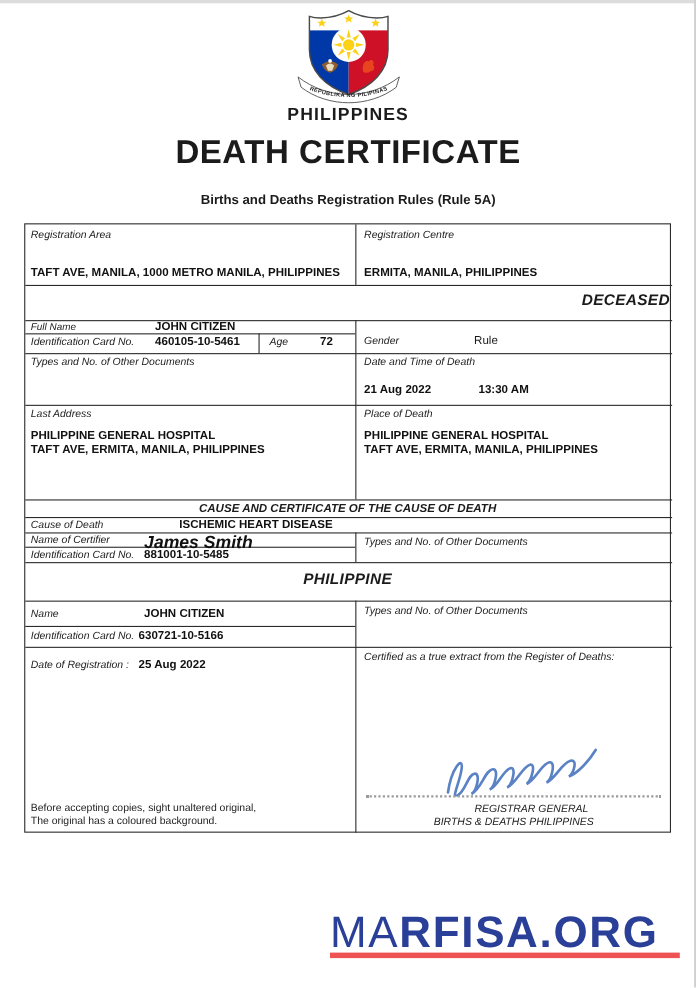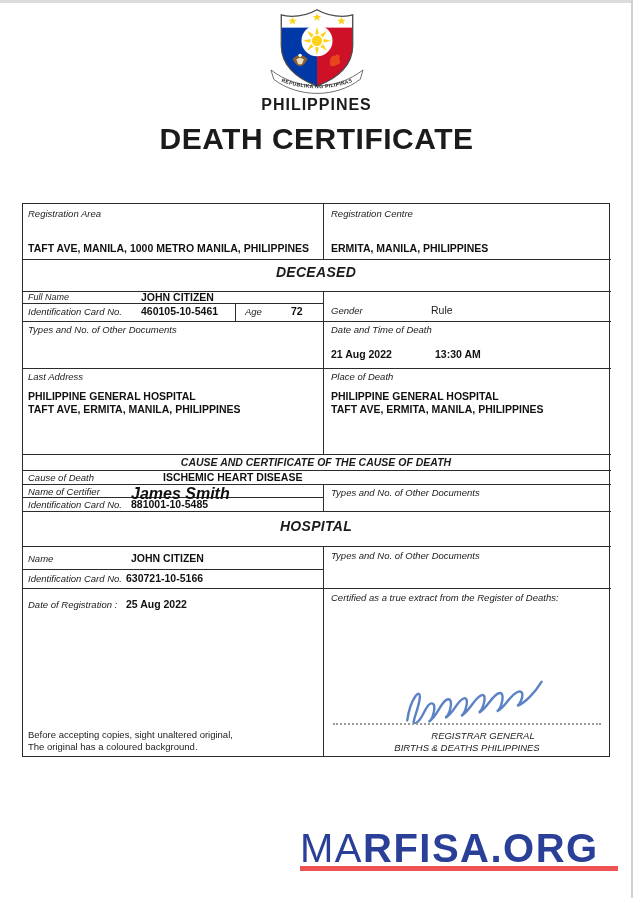--- a/index.html
+++ b/index.html
@@ -84,20 +84,21 @@
       <path d="M69,63 C67.5,56 71,51 74.5,53 C77,49.5 80.5,53 78.5,56.5 C81,58.5 79.5,63 76,62.5 C74,64.5 70.5,64.5 69,63 Z" fill="#e8451f"></path>
     </g>
     <path d="M55,4 C48,8 38,11 28,11 C24,11 20,10.5 17,9.5 L17,42 C17,62 32,77 55,85 C78,77 93,62 93,42 L93,9.5 C90,10.5 86,11 82,11 C72,11 62,8 55,4 Z" fill="none" stroke="#4a4a4a" stroke-width="1.4"></path>
     <text font-family="Liberation Sans, sans-serif" font-size="5.4" font-weight="bold" fill="#222" letter-spacing="0.4">
       <textPath href="#motto-path" startOffset="50%" text-anchor="middle">REPUBLIKA NG PILIPINAS</textPath>
     </text>
   </svg>
 
   <div class="abs hdr-center" style="left:0;top:96px;font-size:16px;font-weight:bold;letter-spacing:1px;">PHILIPPINES</div>
   <div class="abs hdr-center" style="left:0;top:122px;font-size:30px;font-weight:bold;letter-spacing:.5px;">DEATH CERTIFICATE</div>
+  <div class="abs hdr-center" style="left:0;top:174px;font-size:12px;font-weight:bold;">Births and Deaths Registration Rules (Rule 5A)</div>
 
   <div class="cert">
 
     <div class="hline" style="left:0;top:55px;width:588px;"></div>
     <div class="hline" style="left:0;top:87px;width:588px;"></div>
     <div class="hline" style="left:0;top:117px;width:588px;"></div>
     <div class="hline" style="left:0;top:164px;width:588px;"></div>
     <div class="hline" style="left:0;top:250px;width:588px;"></div>
     <div class="hline" style="left:0;top:266px;width:588px;"></div>
     <div class="hline" style="left:0;top:280px;width:588px;"></div>
@@ -113,21 +114,21 @@
     <div class="vline" style="left:300px;top:87px;height:163px;"></div>
     <div class="vline" style="left:300px;top:280px;height:27px;"></div>
     <div class="vline" style="left:300px;top:342px;height:211px;"></div>
     <div class="vline" style="left:212px;top:99px;height:18px;"></div>
 
     <div class="abs lbl" style="left:5px;top:4px;">Registration Area</div>
     <div class="abs val" style="left:5px;top:38px;">TAFT AVE, MANILA, 1000 METRO MANILA, PHILIPPINES</div>
     <div class="abs lbl" style="left:308px;top:4px;">Registration Centre</div>
     <div class="abs val" style="left:308px;top:38px;">ERMITA, MANILA, PHILIPPINES</div>
 
-    <div class="abs band" style="left:0;top:60px;">DECEASED</div>
+    <div class="abs band" style="left:0;top:60px;text-align:right;">DECEASED</div>
 
     <div class="abs lbl" style="left:5px;top:88px;font-size:9px;">Full Name</div>
     <div class="abs val" style="left:118px;top:87px;">JOHN CITIZEN</div>
     <div class="abs lbl" style="left:5px;top:102px;">Identification Card No.</div>
     <div class="abs val" style="left:118px;top:101px;">460105-10-5461</div>
     <div class="abs lbl" style="left:222px;top:102px;">Age</div>
     <div class="abs val" style="left:268px;top:101px;">72</div>
     <div class="abs lbl" style="left:308px;top:101px;">Gender</div>
     <div class="abs" style="left:408px;top:100px;font-size:10.5px;">Rule</div>
 
@@ -145,21 +146,21 @@
 
     <div class="abs band-sm" style="left:0;top:252px;">CAUSE AND CERTIFICATE OF THE CAUSE OF DEATH</div>
     <div class="abs lbl" style="left:5px;top:268px;">Cause of Death</div>
     <div class="abs val" style="left:140px;top:267px;">ISCHEMIC HEART DISEASE</div>
     <div class="abs lbl" style="left:5px;top:282px;">Name of Certifier</div>
     <div class="abs vali" style="left:108px;top:281px;">James Smith</div>
     <div class="abs lbl" style="left:5px;top:295px;">Identification Card No.</div>
     <div class="abs val" style="left:108px;top:294px;">881001-10-5485</div>
     <div class="abs lbl" style="left:308px;top:283px;">Types and No. of Other Documents</div>
 
-    <div class="abs band" style="left:0;top:314px;">HOSPITAL</div>
+    <div class="abs band" style="left:0;top:314px;">PHILIPPINE</div>
 
     <div class="abs lbl" style="left:5px;top:349px;">Name</div>
     <div class="abs val" style="left:108px;top:348px;">JOHN CITIZEN</div>
     <div class="abs lbl" style="left:308px;top:346px;">Types and No.  of Other Documents</div>
     <div class="abs lbl" style="left:5px;top:369px;">Identification Card No.</div>
     <div class="abs val" style="left:103px;top:368px;">630721-10-5166</div>
 
     <div class="abs lbl" style="left:308px;top:388px;">Certified as a true extract from the Register of Deaths:</div>
     <div class="abs lbl" style="left:5px;top:395px;">Date of Registration :</div>
     <div class="abs val" style="left:103px;top:394px;">25 Aug 2022</div>

